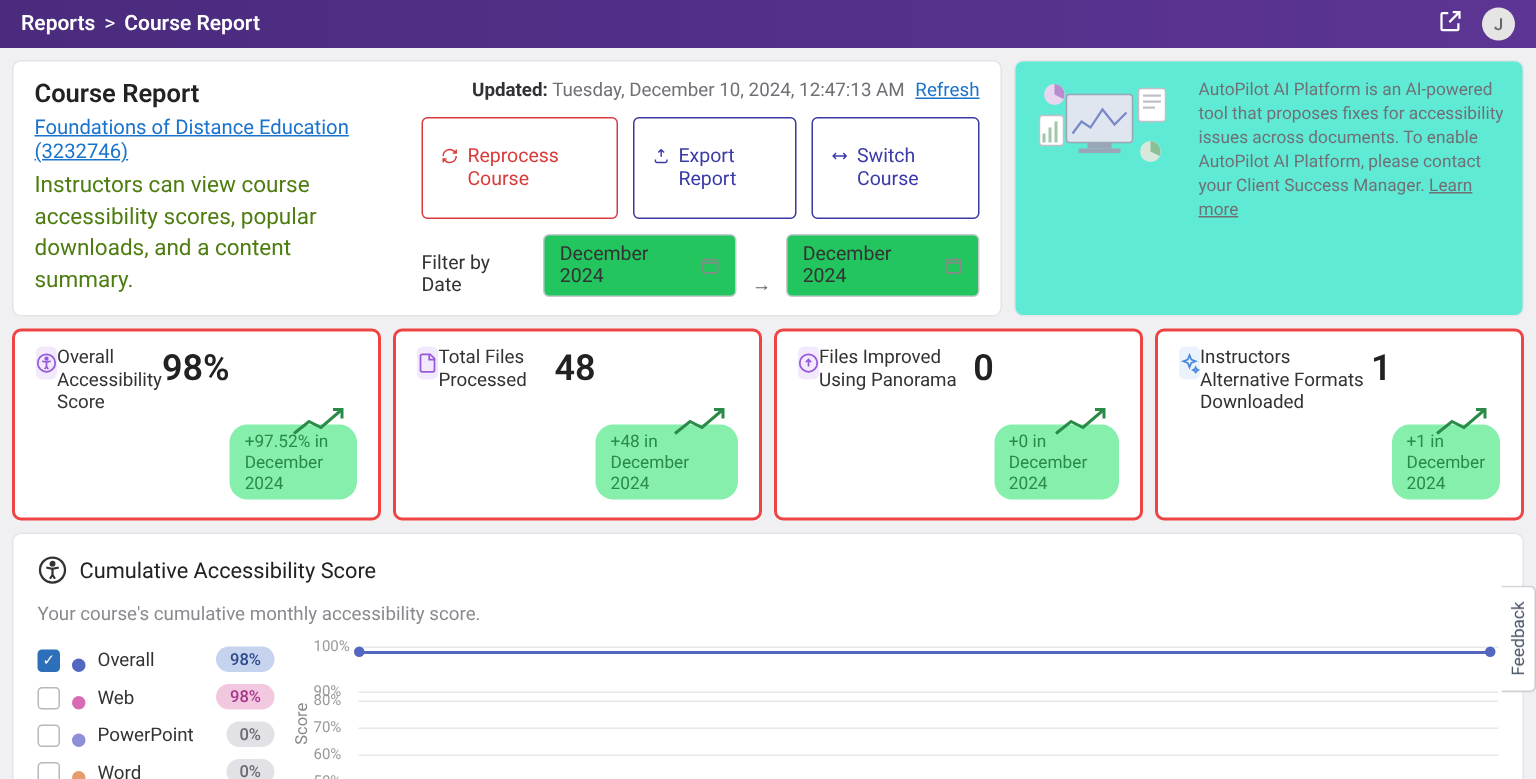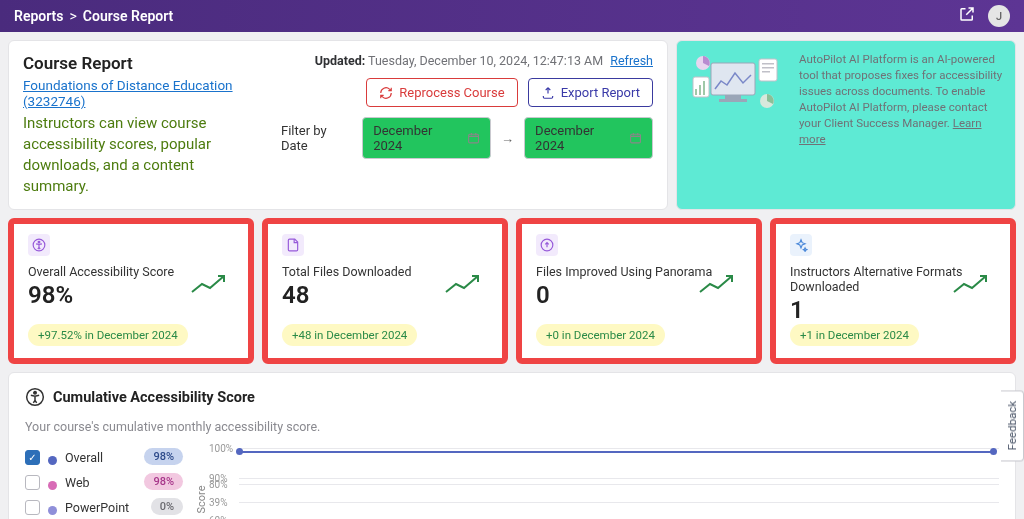--- a/index.html
+++ b/index.html
@@ -15,42 +15,42 @@
   .header-card{background:#fff;border-radius:6px;border:1px solid #e4e4e7;padding:12px 14px;flex:1;display:flex;gap:18px}
   .hleft{flex:0 0 240px}
   .htitle{font-size:17px;font-weight:600;color:#222;margin-bottom:4px}
   .clink{color:#1a73cc;text-decoration:underline;font-size:13.5px;margin-bottom:4px;display:block}
   .hdesc{color:#4d7c0f;font-size:15px;line-height:1.4}
   .hright{flex:1;display:flex;flex-direction:column;align-items:flex-end;gap:10px}
   .updated{font-size:12.5px;color:#707176}
   .updated b{color:#303134}
   .refresh{color:#1a73cc;text-decoration:underline;margin-left:4px}
   .btnrow{display:flex;gap:10px}
-  .btn{display:flex;align-items:center;gap:6px;padding:6px 12px;border-radius:4px;font-size:13px;cursor:pointer;background:#fff}
+  .btn{display:flex;gap:6px;padding:18px 12px;border-radius:4px;font-size:13px;cursor:pointer;background:#fff}
   .btn-danger{border:1px solid #d93b3b;color:#d93b3b}
   .btn-primary{border:1px solid #3a3a9f;color:#3a3aa8}
   .btn svg{width:14px;height:14px}
-  .filterrow{display:flex;align-items:center;gap:10px;font-size:13px;color:#333}
+  .filterrow{display:flex;align-items:flex-end;gap:10px;font-size:13px;color:#333}
   .datebox{display:flex;align-items:center;gap:8px;border:1px solid #c9c9cf;border-radius:4px;padding:5px 10px;font-size:13px;color:#333;background:#22c55e}
   .arrow{color:#666}
   .ai-card{background:#5eead4;border-radius:6px;border:1px solid #e4e4e7;padding:10px 12px;width:340px;display:flex;gap:10px;align-items:flex-start}
   .ai-ill{width:100px;height:70px;flex:0 0 100px;position:relative}
   .ai-text{font-size:11.5px;color:#707176;line-height:1.4}
   .ai-text a{color:#707176;text-decoration:underline}
   .stats{display:flex;gap:8px;margin-bottom:8px}
-  .stat{flex:1;background:#fff;border-radius:6px;border:6px solid #ef4444;padding:10px 14px 12px;display:flex;flex-direction:column;position:relative;min-height:128px}
+  .stat{flex:1;background:#fff;border-radius:6px;border:2px solid #ef4444;padding:10px 14px 12px;display:flex;flex-direction:row;position:relative;min-height:128px}
   .stat-icon{width:22px;height:22px;border-radius:4px;display:flex;align-items:center;justify-content:center;margin-bottom:8px}
   .stat-icon.purple{background:#f2eafc;color:#9659d9}
   .stat-icon.blue{background:#eaf2fc;color:#4a88d9}
   .stat-label{font-size:12.5px;color:#333;margin-bottom:2px}
   .stat-val{font-size:24px;font-weight:600;color:#222}
   .trend{position:absolute;right:14px;top:48px;width:44px;height:24px}
-  .badge{display:inline-block;background:#fef9c3;color:#2a8a47;border-radius:12px;padding:4px 10px;font-size:11.5px;margin-top:auto;align-self:flex-start}
+  .badge{display:inline-block;background:#86efac;color:#2a8a47;border-radius:12px;padding:4px 10px;font-size:11.5px;margin-top:auto;align-self:flex-start}
   .chart-card{background:#fff;border-radius:6px;border:1px solid #e4e4e7;padding:14px 16px}
-  .chart-head{display:flex;align-items:center;gap:8px;font-size:14.5px;font-weight:700;color:#222;margin-bottom:12px}
+  .chart-head{display:flex;align-items:center;gap:8px;font-size:14.5px;font-weight:400;color:#222;margin-bottom:12px}
   .chart-head svg{width:20px;height:20px}
   .chart-sub{font-size:12.5px;color:#8a8a90;margin-bottom:14px}
   .chart-body{display:flex;gap:24px}
   .legend{width:158px;display:flex;flex-direction:column;gap:8px}
   .legend-item{display:flex;align-items:flex-end;gap:8px;font-size:12.5px;color:#333}
   .cb{width:15px;height:15px;border:1.5px solid #b8b8bf;border-radius:3px;flex:0 0 15px;display:flex;align-items:center;justify-content:center}
   .cb.checked{background:#2d6fb8;border-color:#2d6fb8}
   .cb.checked::after{content:"✓";color:#fff;font-size:10px;line-height:1}
   .dot{width:9px;height:9px;border-radius:50%;flex:0 0 9px}
   .pill{margin-left:auto;border-radius:10px;padding:2px 9px;font-size:11px;font-weight:500}
@@ -106,20 +106,26 @@
                 <path d="M3 12a9 9 0 0 1 15-6.7L21 8M21 3v5h-5M21 12a9 9 0 0 1-15 6.7L3 16M3 21v-5h5"></path>
               </svg>
             <span>Reprocess Course</span>
           </div>
           <div class="btn btn-primary">
             <svg viewBox="0 0 24 24" fill="none" stroke="currentColor" stroke-width="2">
                 <path d="M12 3v10m0-10l-4 4m4-4l4 4M4 17v2a2 2 0 0 0 2 2h12a2 2 0 0 0 2-2v-2"></path>
               </svg>
             <span>Export Report</span>
           </div>
+          <div class="btn btn-primary">
+            <svg viewBox="0 0 24 24" fill="none" stroke="currentColor" stroke-width="2">
+                <path d="M7 8l-4 4 4 4M17 8l4 4-4 4M3 12h18"></path>
+              </svg>
+            <span>Switch Course</span>
+          </div>
         </div>
         <div class="filterrow">
           <span>Filter by Date</span>
           <div class="datebox">
             <span>December 2024</span>
             <svg width="14" height="14" viewBox="0 0 24 24" fill="none" stroke="#888" stroke-width="2">
                 <rect x="3" y="5" width="18" height="16" rx="2"></rect>
                 <path d="M3 9h18M8 3v4M16 3v4"></path>
               </svg>
           </div>
@@ -178,21 +184,21 @@
         </svg>
       <span class="badge">+97.52% in December 2024</span>
     </div>
     <div class="stat">
       <div class="stat-icon purple">
           <svg width="14" height="14" viewBox="0 0 24 24" fill="none" stroke="currentColor" stroke-width="2">
             <path d="M6 2h9l5 5v13a2 2 0 0 1-2 2H6a2 2 0 0 1-2-2V4a2 2 0 0 1 2-2z"></path>
             <path d="M14 2v6h6"></path>
           </svg>
         </div>
-      <div class="stat-label">Total Files Downloaded</div>
+      <div class="stat-label">Total Files Processed</div>
       <div class="stat-val">48</div>
       <svg class="trend" viewBox="0 0 44 24">
           <polyline points="2,20 12,12 20,16 34,4" fill="none" stroke="#2a8a47" stroke-width="2"></polyline>
           <path d="M28 4 L34 4 L34 10" fill="none" stroke="#2a8a47" stroke-width="2"></path>
         </svg>
       <span class="badge">+48 in December 2024</span>
     </div>
     <div class="stat">
       <div class="stat-icon purple">
           <svg width="14" height="14" viewBox="0 0 24 24" fill="none" stroke="currentColor" stroke-width="2">
@@ -267,21 +273,21 @@
             <div class="gline" style="top: 0px;">
               <span>100%</span>
             </div>
             <div class="gline" style="top: 30px;">
               <span>90%</span>
             </div>
             <div class="gline" style="top: 36px;">
               <span>80%</span>
             </div>
             <div class="gline" style="top: 54px;">
-              <span>39%</span>
+              <span>70%</span>
             </div>
             <div class="gline" style="top: 72px;">
               <span>60%</span>
             </div>
             <div class="gline" style="top: 90px;">
               <span>50%</span>
             </div>
           </div>
         <div class="dataline"></div>
       </div>

